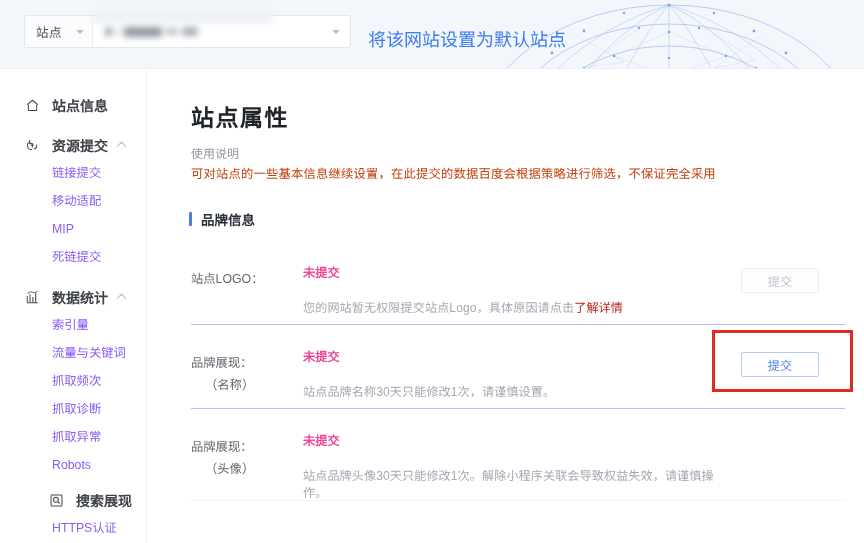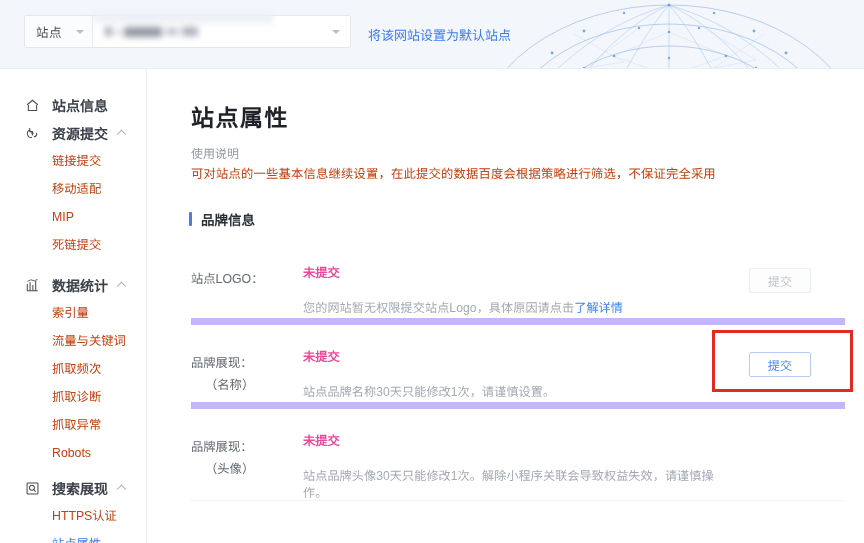--- a/index.html
+++ b/index.html
@@ -71,21 +71,21 @@
     background: #eceff4; filter: blur(3px);
   }
   .caret {
     width: 0; height: 0;
     border-left: 4px solid transparent;
     border-right: 4px solid transparent;
     border-top: 4.5px solid #b9bdc6;
   }
   .default-site-link {
     position: absolute; left: 368px; top: 25px;
-    font-size: 13px; color: #3a7cf0;
+    font-size: 18px; color: #3a7cf0;
     cursor: pointer; white-space: nowrap;
   }
 
   
   .sidebar {
     position: absolute; left: 0; top: 69px;
     width: 147px; height: 474px;
     background: #fff;
     border-right: 1px solid #eceef2;
     overflow: hidden;
@@ -108,21 +108,21 @@
     position: absolute; right: 21px; top: 50%;
     width: 7px; height: 7px;
     border-left: 1.3px solid #a9aeb8;
     border-top: 1.3px solid #a9aeb8;
     transform: translateY(-30%) rotate(45deg);
   }
   .nav-sub {
     display: block;
     height: 28px; line-height: 28px;
     padding-left: 52px;
-    font-size: 12.3px; color: #c2410c;
+    font-size: 12.3px; color: #8b5cf6;
     cursor: pointer;
   }
   .nav-sub.active { color: #3a7cf0; }
 
   
   .main {
     position: absolute; left: 147px; top: 69px;
     width: 717px; height: 474px;
     background: #fff;
     padding: 0;
@@ -151,21 +151,21 @@
     width: 3px; height: 14px;
     background: #4a7ede;
     margin-right: 9px;
     border-radius: 1px;
   }
 
   .rows { position: absolute; left: 44px; top: 172px; width: 654px; }
   .row {
     position: relative;
     display: flex;
-    border-bottom: 7px solid #c4b5fd;
+    border-bottom: 1px solid #c4b5fd;
     min-height: 84px;
   }
   .row:last-child { border-bottom: 1px solid #f3f4f7; }
   .row-label {
     width: 112px; flex: none;
     padding-top: 28px;
     font-size: 12.3px; color: #63686f;
     line-height: 1.75;
   }
   .row-label .sub { display: block; padding-left: 14px; }
@@ -174,29 +174,29 @@
     padding-top: 22px;
   }
   .row-status {
     font-size: 12.3px; font-weight: bold; color: #ec4899;
     margin-bottom: 17px;
   }
   .row-desc {
     font-size: 12.1px; color: #a3a8b2;
     letter-spacing: .1px;
   }
-  .row-desc a { color: #3b82f6; text-decoration: none; cursor: pointer; }
+  .row-desc a { color: #b91c1c; text-decoration: none; cursor: pointer; }
   .row-action {
     width: 130px; flex: none;
     display: flex; align-items: flex-start; justify-content: center;
     padding-top: 27px;
   }
   .btn {
     display: inline-flex; align-items: center; justify-content: center;
-    width: 62px; height: 25px;
+    width: 78px; height: 25px;
     font-size: 12.2px;
     border-radius: 2px;
     cursor: pointer;
     background: #fff;
   }
   .btn.disabled {
     color: #c0c4cc; border: 1px solid #ebedf0; cursor: not-allowed;
     background: #fdfdfe;
   }
   .btn.primary {
@@ -309,21 +309,21 @@
     <div class="nav-group-head" style="margin-top:22px;">
       <span class="gicon">
         <svg width="15" height="15" viewBox="0 0 16 16" fill="none" stroke="#454a52" stroke-width="1.1">
           <path d="M2.3 7.2 L8 2.4 L13.7 7.2"></path>
           <path d="M3.6 7.4 V13.4 H12.4 V7.4"></path>
         </svg>
       </span>
       <span>站点信息</span>
     </div>
 
-    <div class="nav-group-head" style="margin-top:0;">
+    <div class="nav-group-head" style="margin-top:12px;">
       <span class="gicon">
         <svg width="15" height="15" viewBox="0 0 16 16" fill="none" stroke="#454a52" stroke-width="1.1">
           <path d="M5.6 4.2 C3.3 4.8 2.2 6.6 2.6 8.8 C3.0 11.1 5.1 12.6 7.4 12.3"></path>
           <path d="M9.4 11.8 C11.7 11.2 12.8 9.4 12.4 7.2"></path>
           <path d="M5.0 2.2 L5.0 6.0 L8.3 6.0"></path>
           <path d="M7.9 6.6 L7.9 10.2"></path>
           <path d="M6.6 8.0 L7.9 6.6 L9.2 8.0"></path>
         </svg>
       </span>
       <span>资源提交</span>
@@ -348,21 +348,21 @@
       <span>数据统计</span>
       <span class="chev"></span>
     </div>
     <a class="nav-sub">索引量</a>
     <a class="nav-sub">流量与关键词</a>
     <a class="nav-sub">抓取频次</a>
     <a class="nav-sub">抓取诊断</a>
     <a class="nav-sub">抓取异常</a>
     <a class="nav-sub">Robots</a>
 
-    <div class="nav-group-head" style="margin-top:7px;">
+    <div class="nav-group-head" style="margin-top:7px;margin-left:24px;">
       <span class="gicon">
         <svg width="15" height="15" viewBox="0 0 16 16" fill="none" stroke="#454a52" stroke-width="1.1">
           <rect x="2.2" y="2.2" width="11.6" height="11.6" rx="0.8"></rect>
           <circle cx="7.4" cy="7.2" r="2.6"></circle>
           <path d="M9.4 9.2 L11.4 11.3"></path>
         </svg>
       </span>
       <span>搜索展现</span>
       <span class="chev"></span>
     </div>

